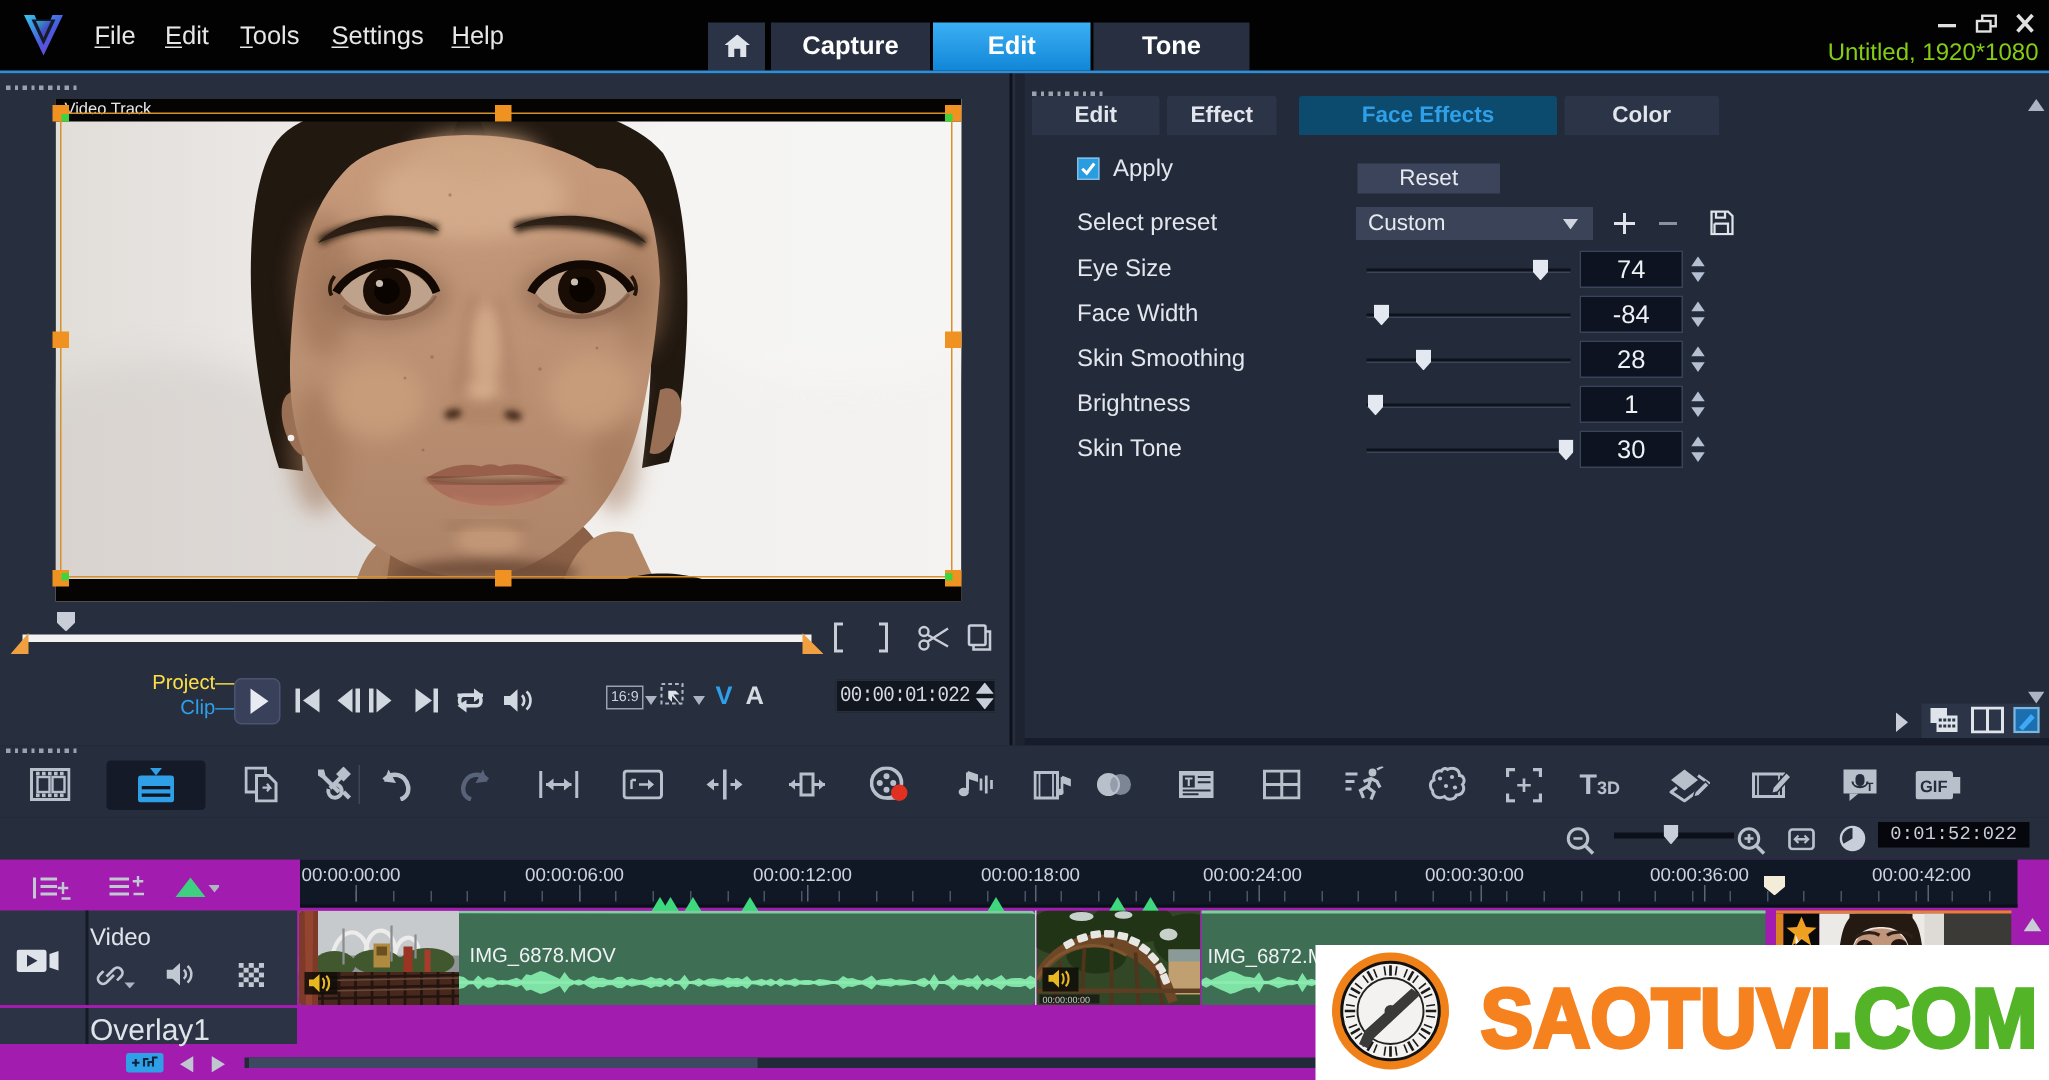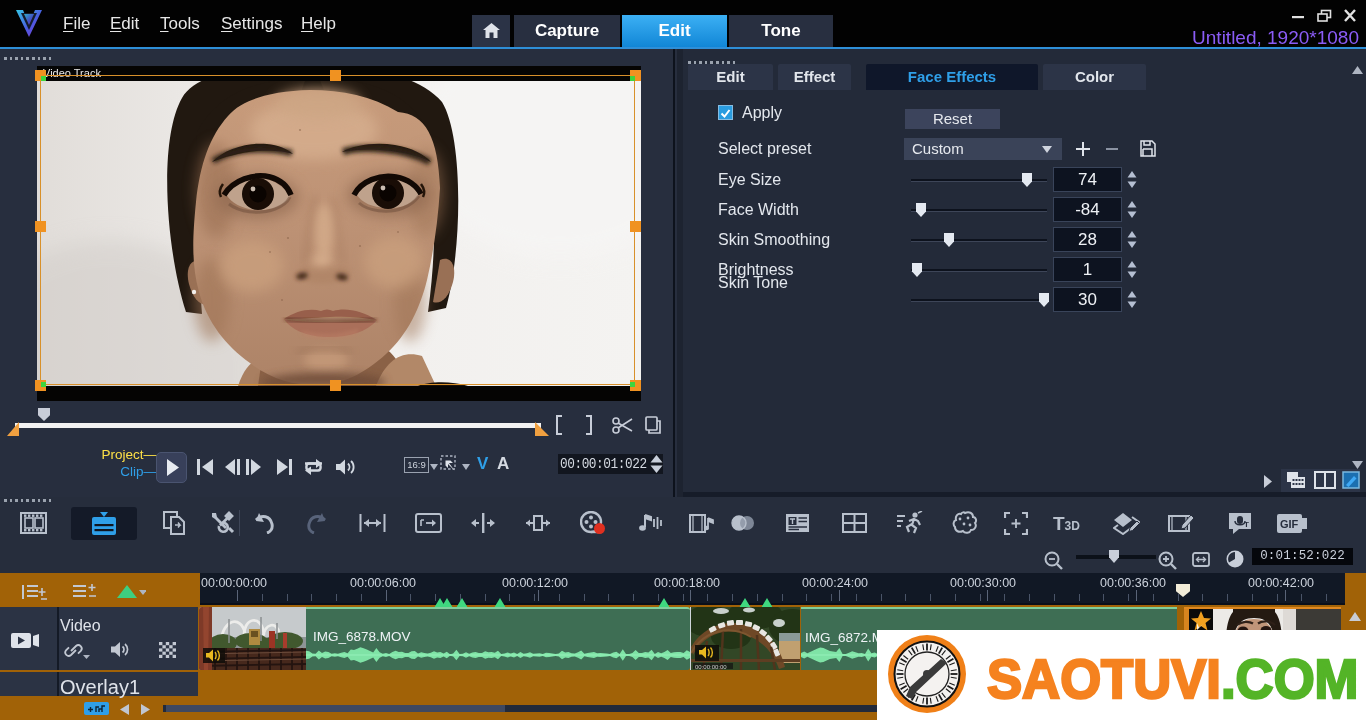--- a/index.html
+++ b/index.html
@@ -9,21 +9,21 @@
   #stage { position:relative; width:1366px; height:720px; }
   
   #topbar { left:0; top:0; width:1366px; height:49px; background:#020202; }
   #blueline { left:0; top:46.5px; width:1366px; height:2.5px; background:#2e8fd8; }
   .menu { top:14px; height:20px; color:#e6e6e6; font-size:17px; line-height:20px; }
   .menu u { text-decoration:underline; text-underline-offset:2px; }
   .tab { top:15px; height:32px; line-height:32px; text-align:center; color:#fff;
          font-size:17px; font-weight:bold; background:#282f40; }
   #tabEdit { background:linear-gradient(#3cb0f4,#1186d6); }
   #winbtns { right:1px; top:8px; color:#e0e0e0; }
-  #untitled { right:7px; top:27px; color:#8b5cf6; font-size:19px; }
+  #untitled { right:7px; top:27px; color:#84cc16; font-size:16px; }
   
   #preview { left:0; top:49px; width:677px; height:448px; background:#272e3e; }
   .dots { display:flex; gap:3px; }
   .dots i { width:2.6px; height:2.6px; background:#9aa2ae; }
   
   .hd { position:absolute; width:11px; height:11px; background:#f09221; }
   .gd { position:absolute; width:5px; height:5px; background:#3ed43e; }
   
   #rpanel { left:683px; top:49px; width:683px; height:448px; background:#232a39; }
   .ptab { position:absolute; top:15px; height:26px; line-height:26px; text-align:center;
@@ -36,21 +36,21 @@
              clip-path:polygon(0 0,100% 0,100% 60%,50% 100%,0 60%); }
   .vbox { position:absolute; left:370px; width:69px; height:25px; background:#0d1320;
           border:1px solid #39445a; color:#eef1f5; font-size:17px; text-align:center;
           line-height:23px; }
   .spin { position:absolute; left:441px; width:16px; height:25px; }
   .spin svg { display:block; }
   
   #toolbar { left:0; top:497px; width:1366px; height:48px; background:#262d3c; }
   #zoomrow { left:0; top:545px; width:1366px; height:28px; background:#262d3c; }
   
-  #timeline { left:0; top:573px; width:1366px; height:147px; background:#a16207; }
+  #timeline { left:0; top:573px; width:1366px; height:147px; background:#a21caf; }
   #ruler { position:absolute; left:200px; top:0; width:1145px; height:32px; background:#111825;
            border-bottom:2px solid #0a0f1a; }
   .rlabel { position:absolute; top:3px; color:#ccd2dc; font-size:12.5px; }
   .tick { position:absolute; width:1px; background:#4a5468; bottom:2px; }
   .gmark { position:absolute; width:0; height:0; border-left:6px solid transparent;
            border-right:6px solid transparent; border-bottom:10px solid #3fd87f; }
   
   .trow { position:absolute; left:0; width:198px; background:#2b3344; }
   
   .clipgreen { position:absolute; top:34px; height:63px; background:#3e6e54;
@@ -341,21 +341,21 @@
         <i></i>
         <i></i>
         <i></i>
         <i></i>
         <i></i>
         <i></i>
         <i></i>
       </div>
     <div class="ptab" style="left:5px;width:85px">Edit</div>
     <div class="ptab" style="left:95px;width:73px">Effect</div>
-    <div class="ptab" style="left:183px;width:172px;background:#0f172a;color:#2f9fe8">Face Effects</div>
+    <div class="ptab" style="left:183px;width:172px;background:#0c4a6e;color:#2f9fe8">Face Effects</div>
     <div class="ptab" style="left:360px;width:103px">Color</div>
 
     <div class="abs" style="left:35px;top:56px;width:15px;height:15px;background:#2a9ce0;border:1px solid #86bce2">
       <svg width="13" height="13">
           <path d="M2.5,6.5 L5.5,9.5 L10.5,3" stroke="#fff" stroke-width="2" fill="none"></path>
         </svg>
     </div>
     <div class="plabel" style="top:54px;left:59px">Apply</div>
     <div class="abs" style="left:222px;top:60px;width:95px;height:20px;background:#3c445c;color:#e6e9ee;font-size:15px;text-align:center;line-height:19px">Reset</div>
 
@@ -372,21 +372,21 @@
         <path d="M1,8 L13,8" stroke="#8a92a2" stroke-width="2"></path>
       </svg>
     <svg class="abs" style="left:456px;top:91px" width="17" height="17" viewBox="0 0 17 17">
       <path d="M2,1 L13,1 L16,4 L16,16 L2,16 Z M5,1 L5,5 L11,5 L11,1 M4,9 L13,9 L13,16 M4,16 L4,9" stroke="#dfe3ea" stroke-width="1.5" fill="none"></path>
     </svg>
 
     <div class="plabel" style="top:121px">Eye Size</div>
     <div class="plabel" style="top:151px">Face Width</div>
     <div class="plabel" style="top:181px">Skin Smoothing</div>
     <div class="plabel" style="top:211px">Brightness</div>
-    <div class="plabel" style="top:224px">Skin Tone</div>
+    <div class="plabel" style="top:241px">Skin Tone</div>
     <div class="strack" style="top:130px"></div>
       <div class="shandle" style="left:339px;top:124px"></div>
     <div class="strack" style="top:160px"></div>
       <div class="shandle" style="left:233px;top:154px"></div>
     <div class="strack" style="top:190px"></div>
       <div class="shandle" style="left:261px;top:184px"></div>
     <div class="strack" style="top:220px"></div>
       <div class="shandle" style="left:229px;top:214px"></div>
     <div class="strack" style="top:250px"></div>
       <div class="shandle" style="left:356px;top:244px"></div>

